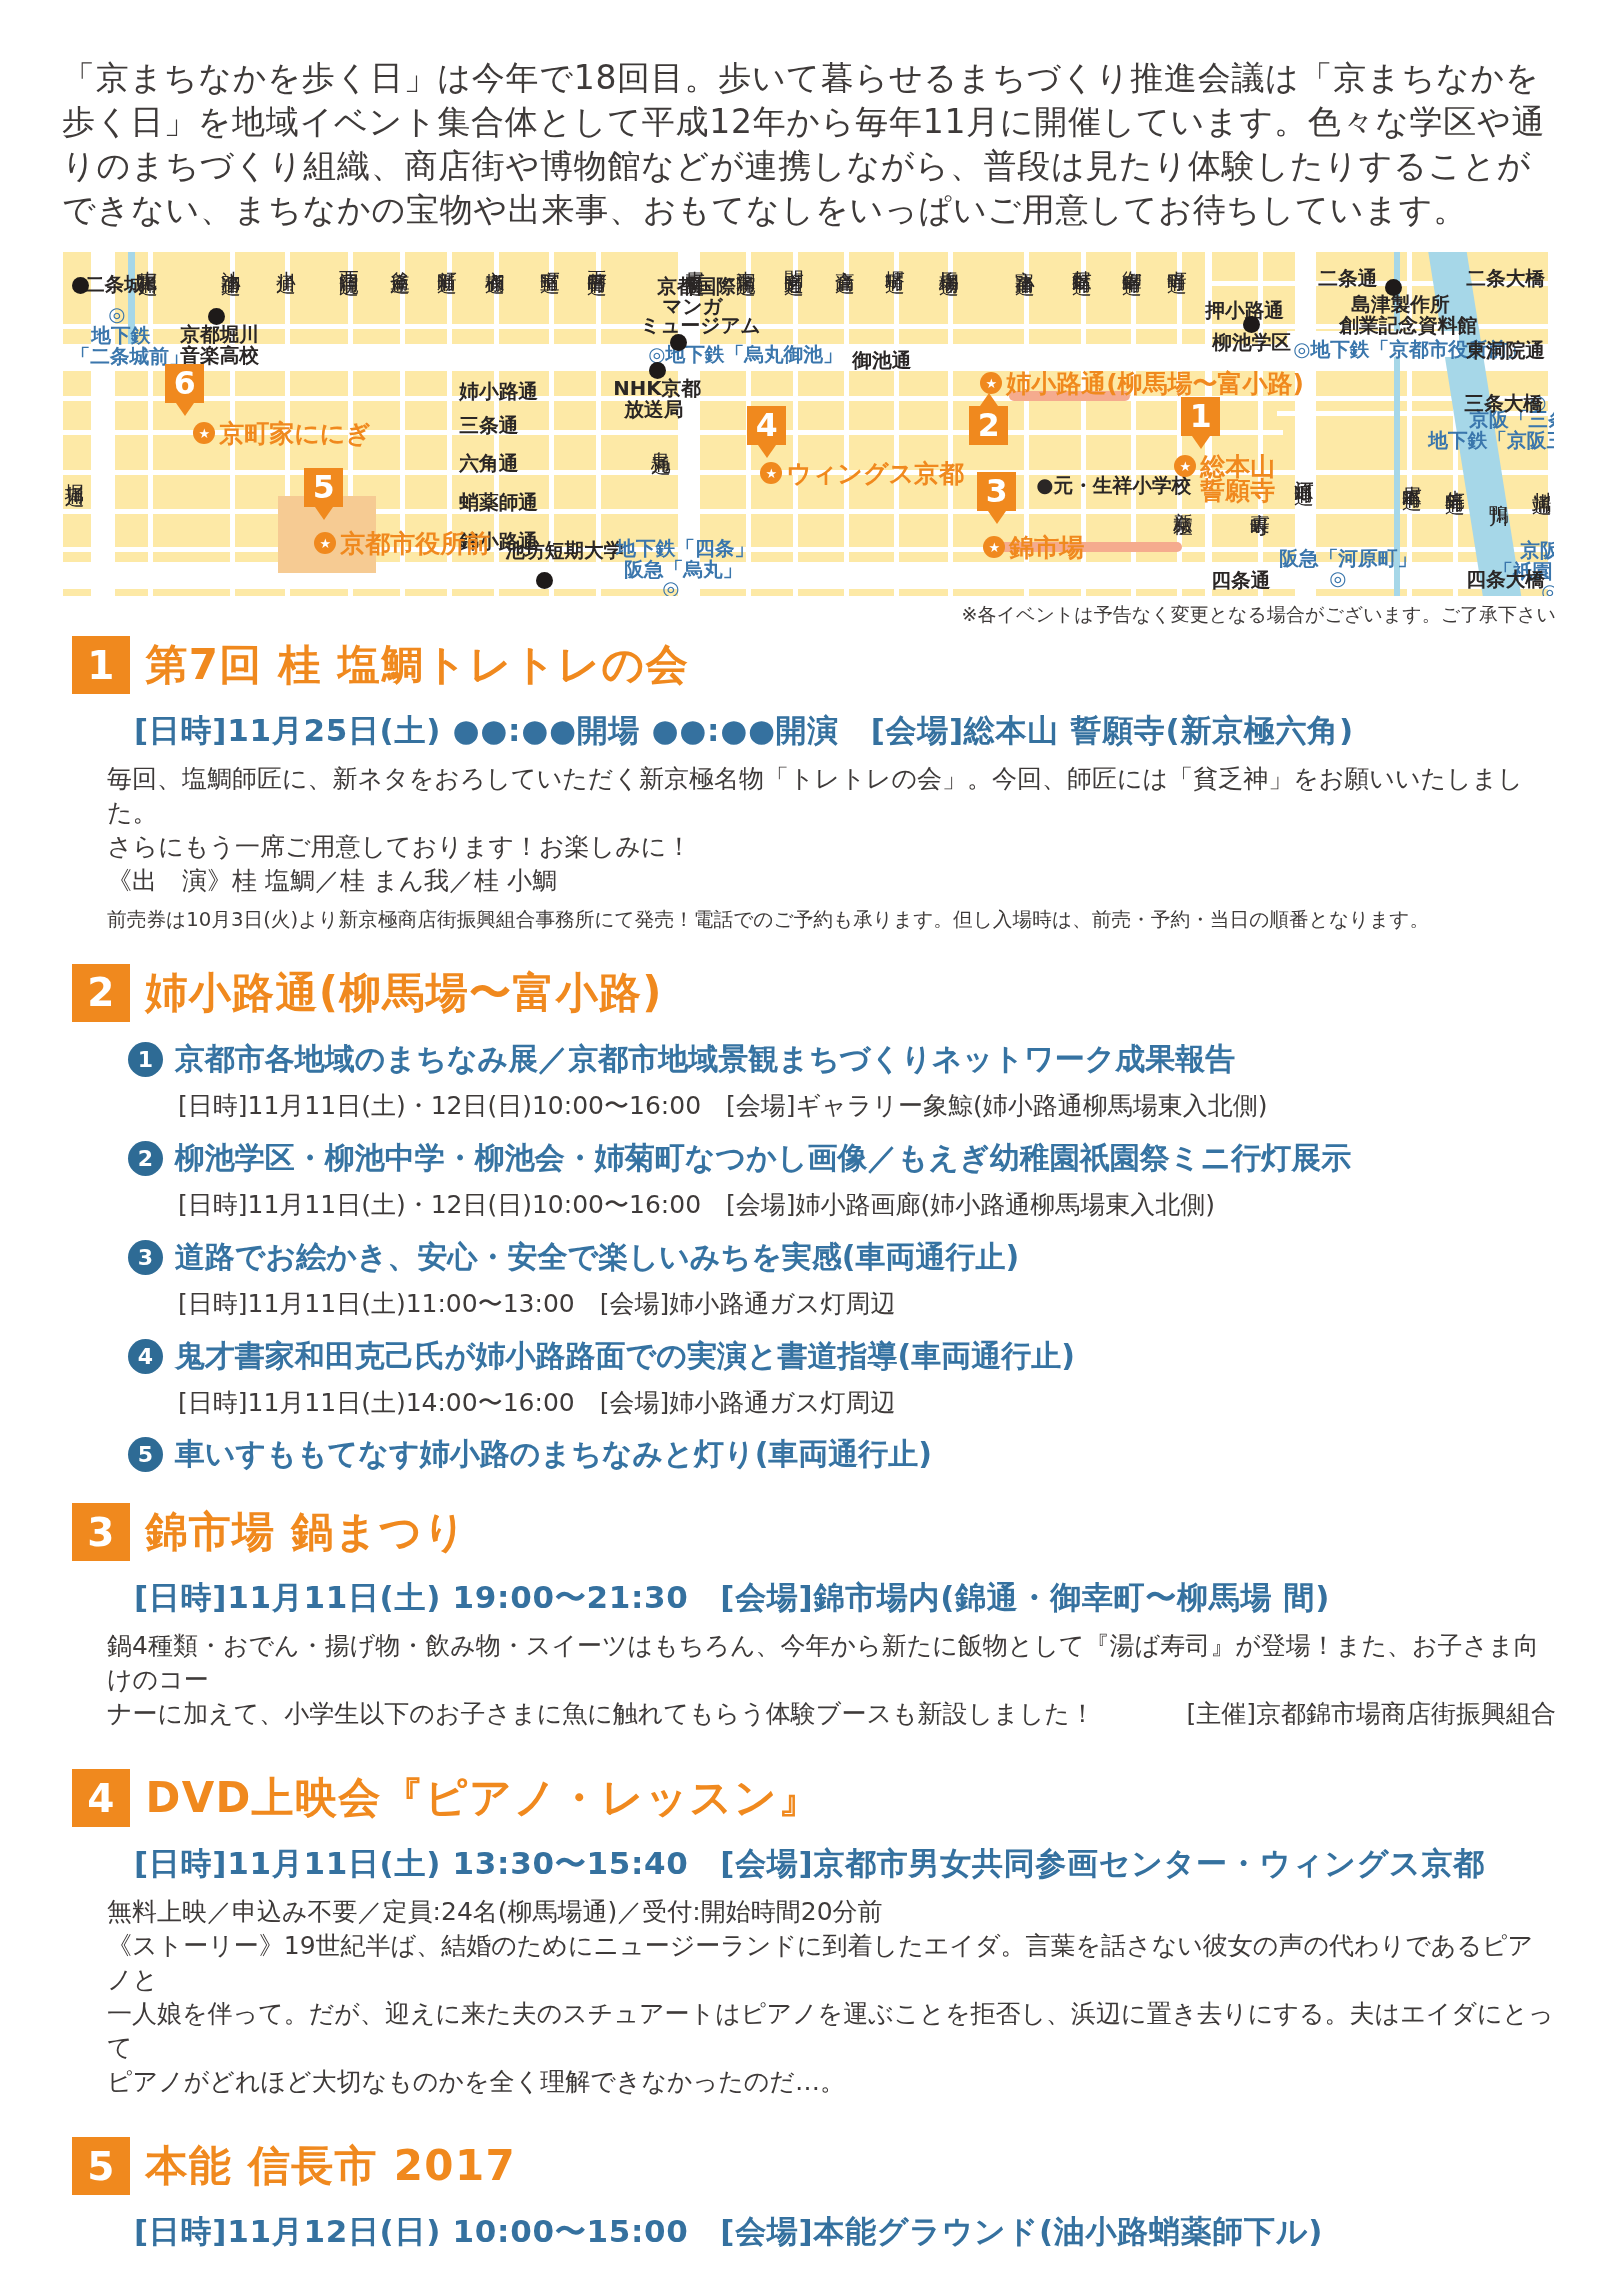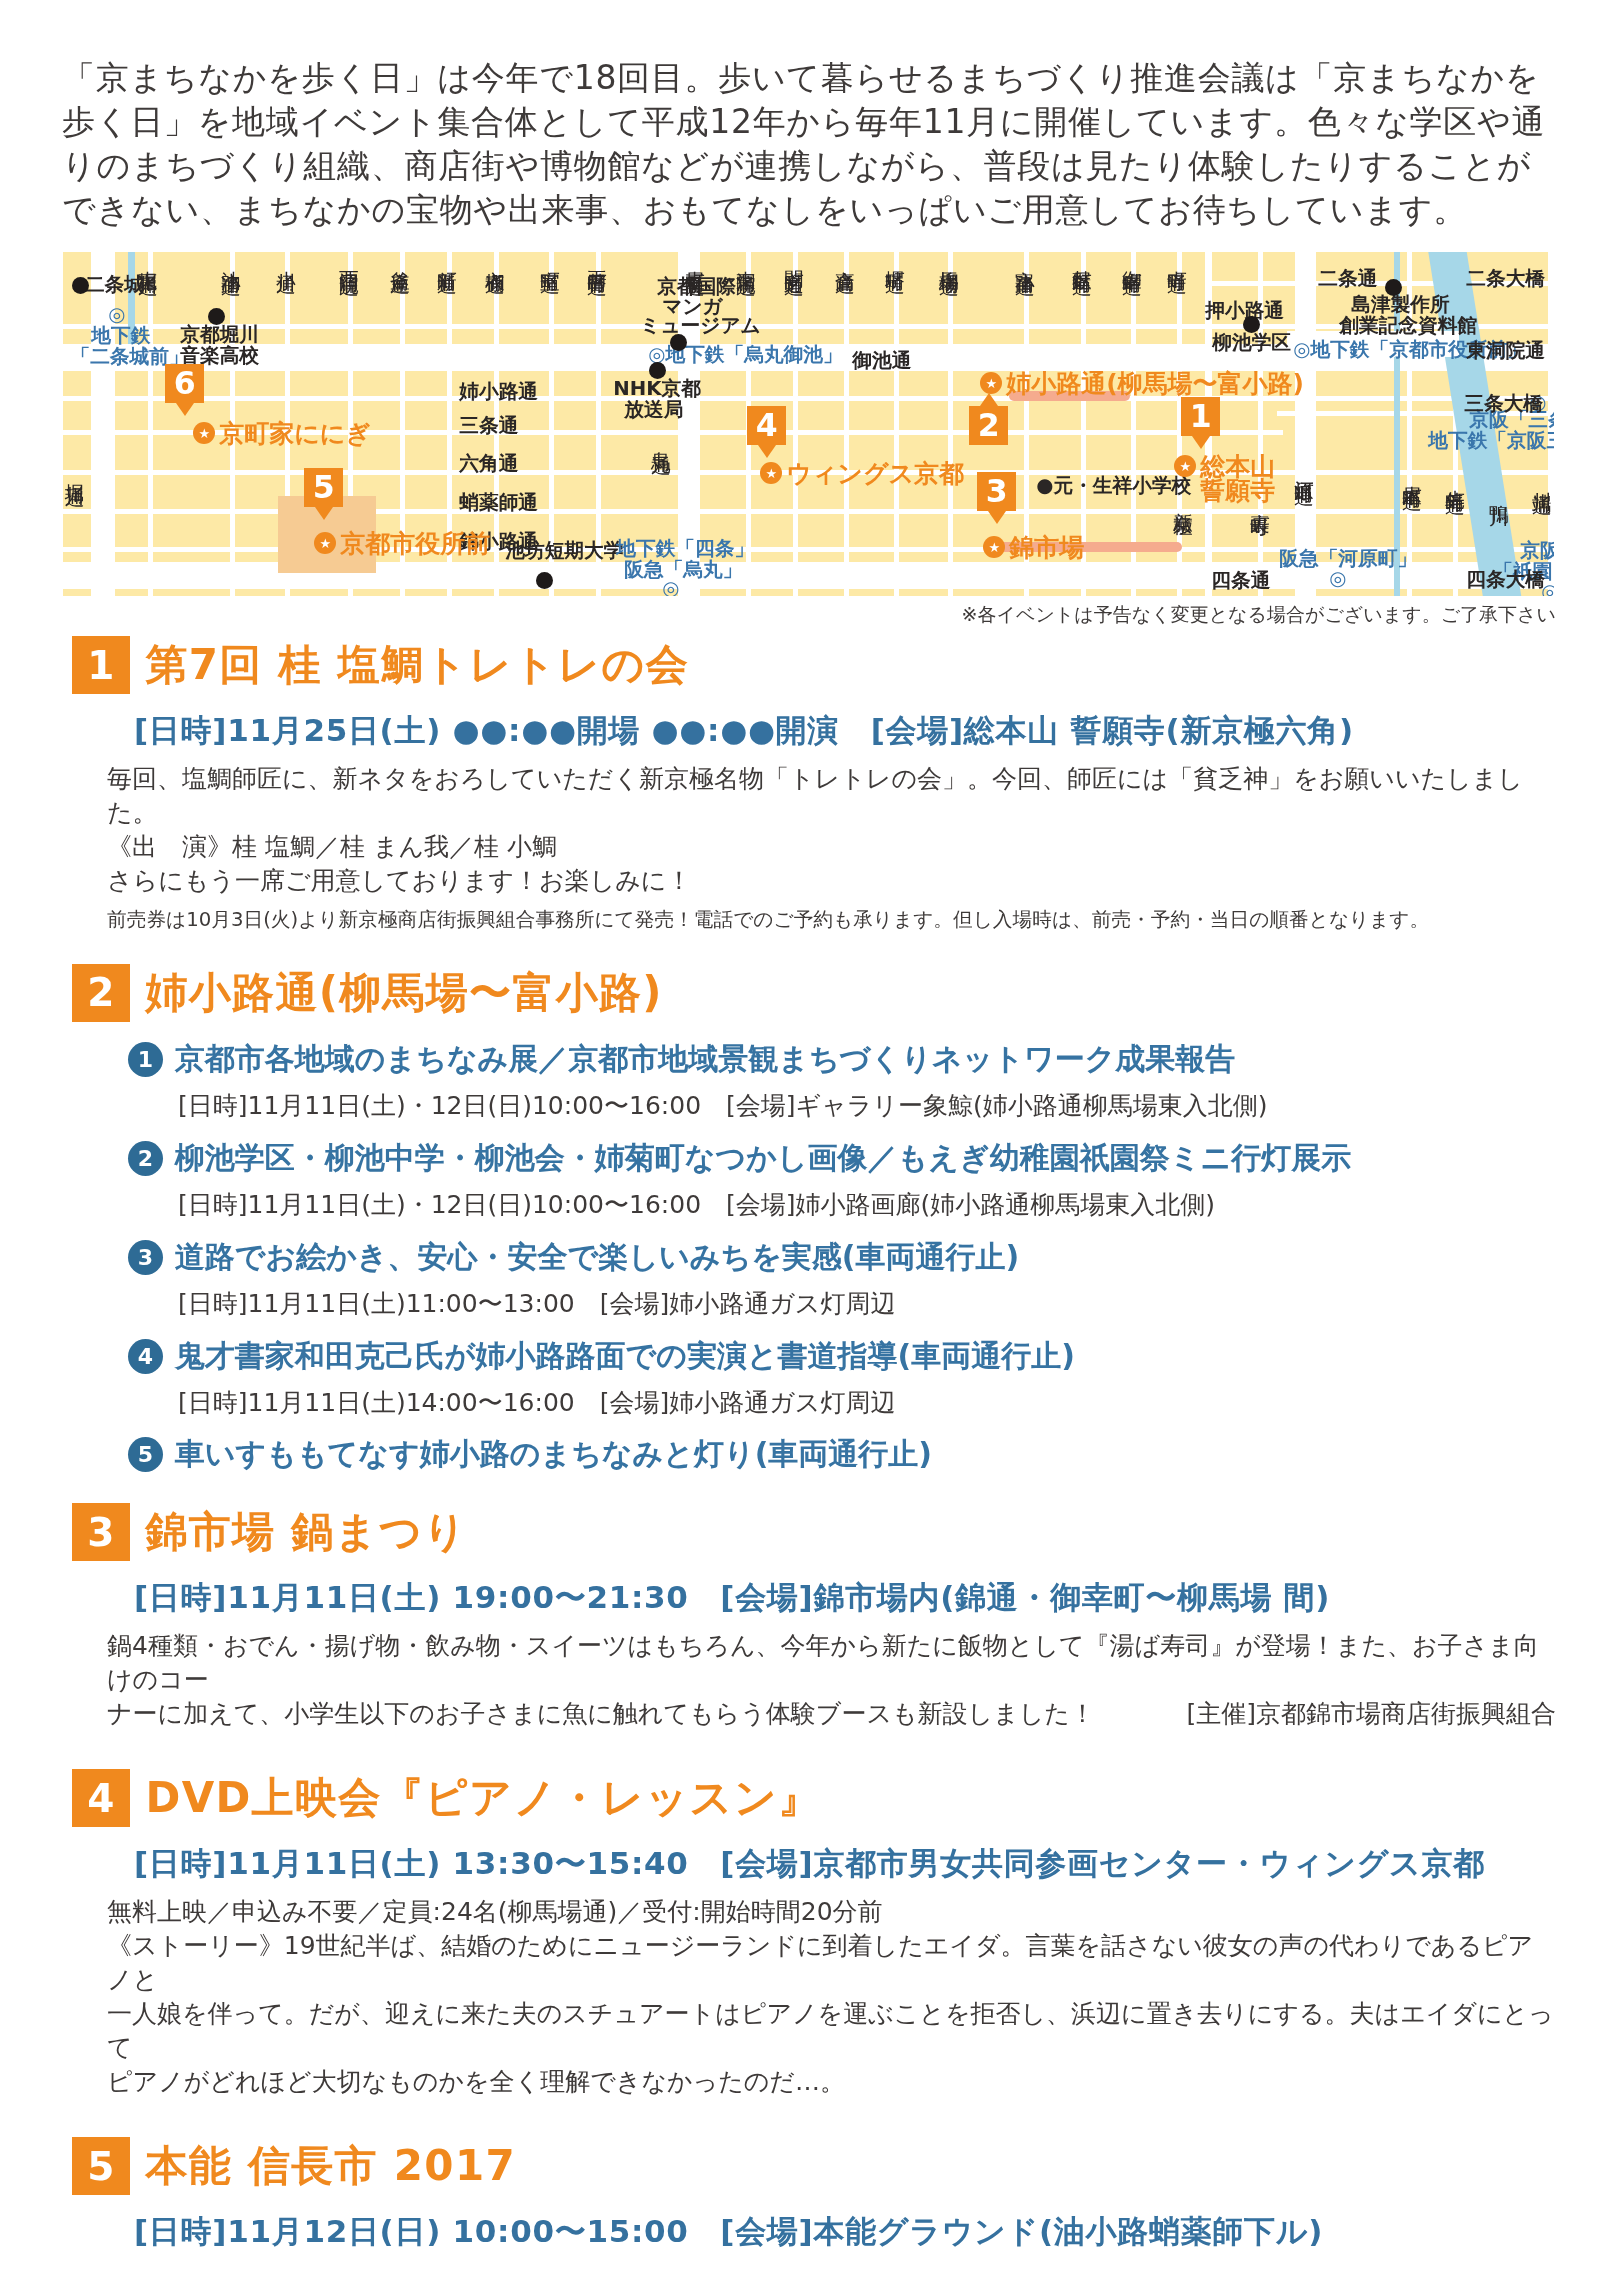--- a/index.html
+++ b/index.html
@@ -222,22 +222,22 @@
     <div class="map-note">※各イベントは予告なく変更となる場合がございます。ご了承下さい</div>
     <div id="sections">
         <div class="section sec-1">
           <div class="sec-head">
             <div class="badge">1</div>
             <div class="sec-title">第7回 桂 塩鯛トレトレの会</div>
           </div>
           <div class="sec-date">[日時]11月25日(土) ●●:●●開場 ●●:●●開演　[会場]総本山 誓願寺(新京極六角)</div>
           <div class="sec-body">
             <div class="row"><span>毎回、塩鯛師匠に、新ネタをおろしていただく新京極名物「トレトレの会」。今回、師匠には「貧乏神」をお願いいたしました。</span></div>
+            <div class="row"><span>さらにもう一席ご用意しております！お楽しみに！</span></div>
             <div class="row"><span>《出　演》桂 塩鯛／桂 まん我／桂 小鯛</span></div>
-            <div class="row"><span>さらにもう一席ご用意しております！お楽しみに！</span></div>
             <div class="row small"><span>前売券は10月3日(火)より新京極商店街振興組合事務所にて発売！電話でのご予約も承ります。但し入場時は、前売・予約・当日の順番となります。</span></div>
           </div>
         </div>
         <div class="section sec-2">
           <div class="sec-head">
             <div class="badge">2</div>
             <div class="sec-title">姉小路通(柳馬場〜富小路)</div>
           </div>
           <div class="subitems">
             <div class="subitem">

